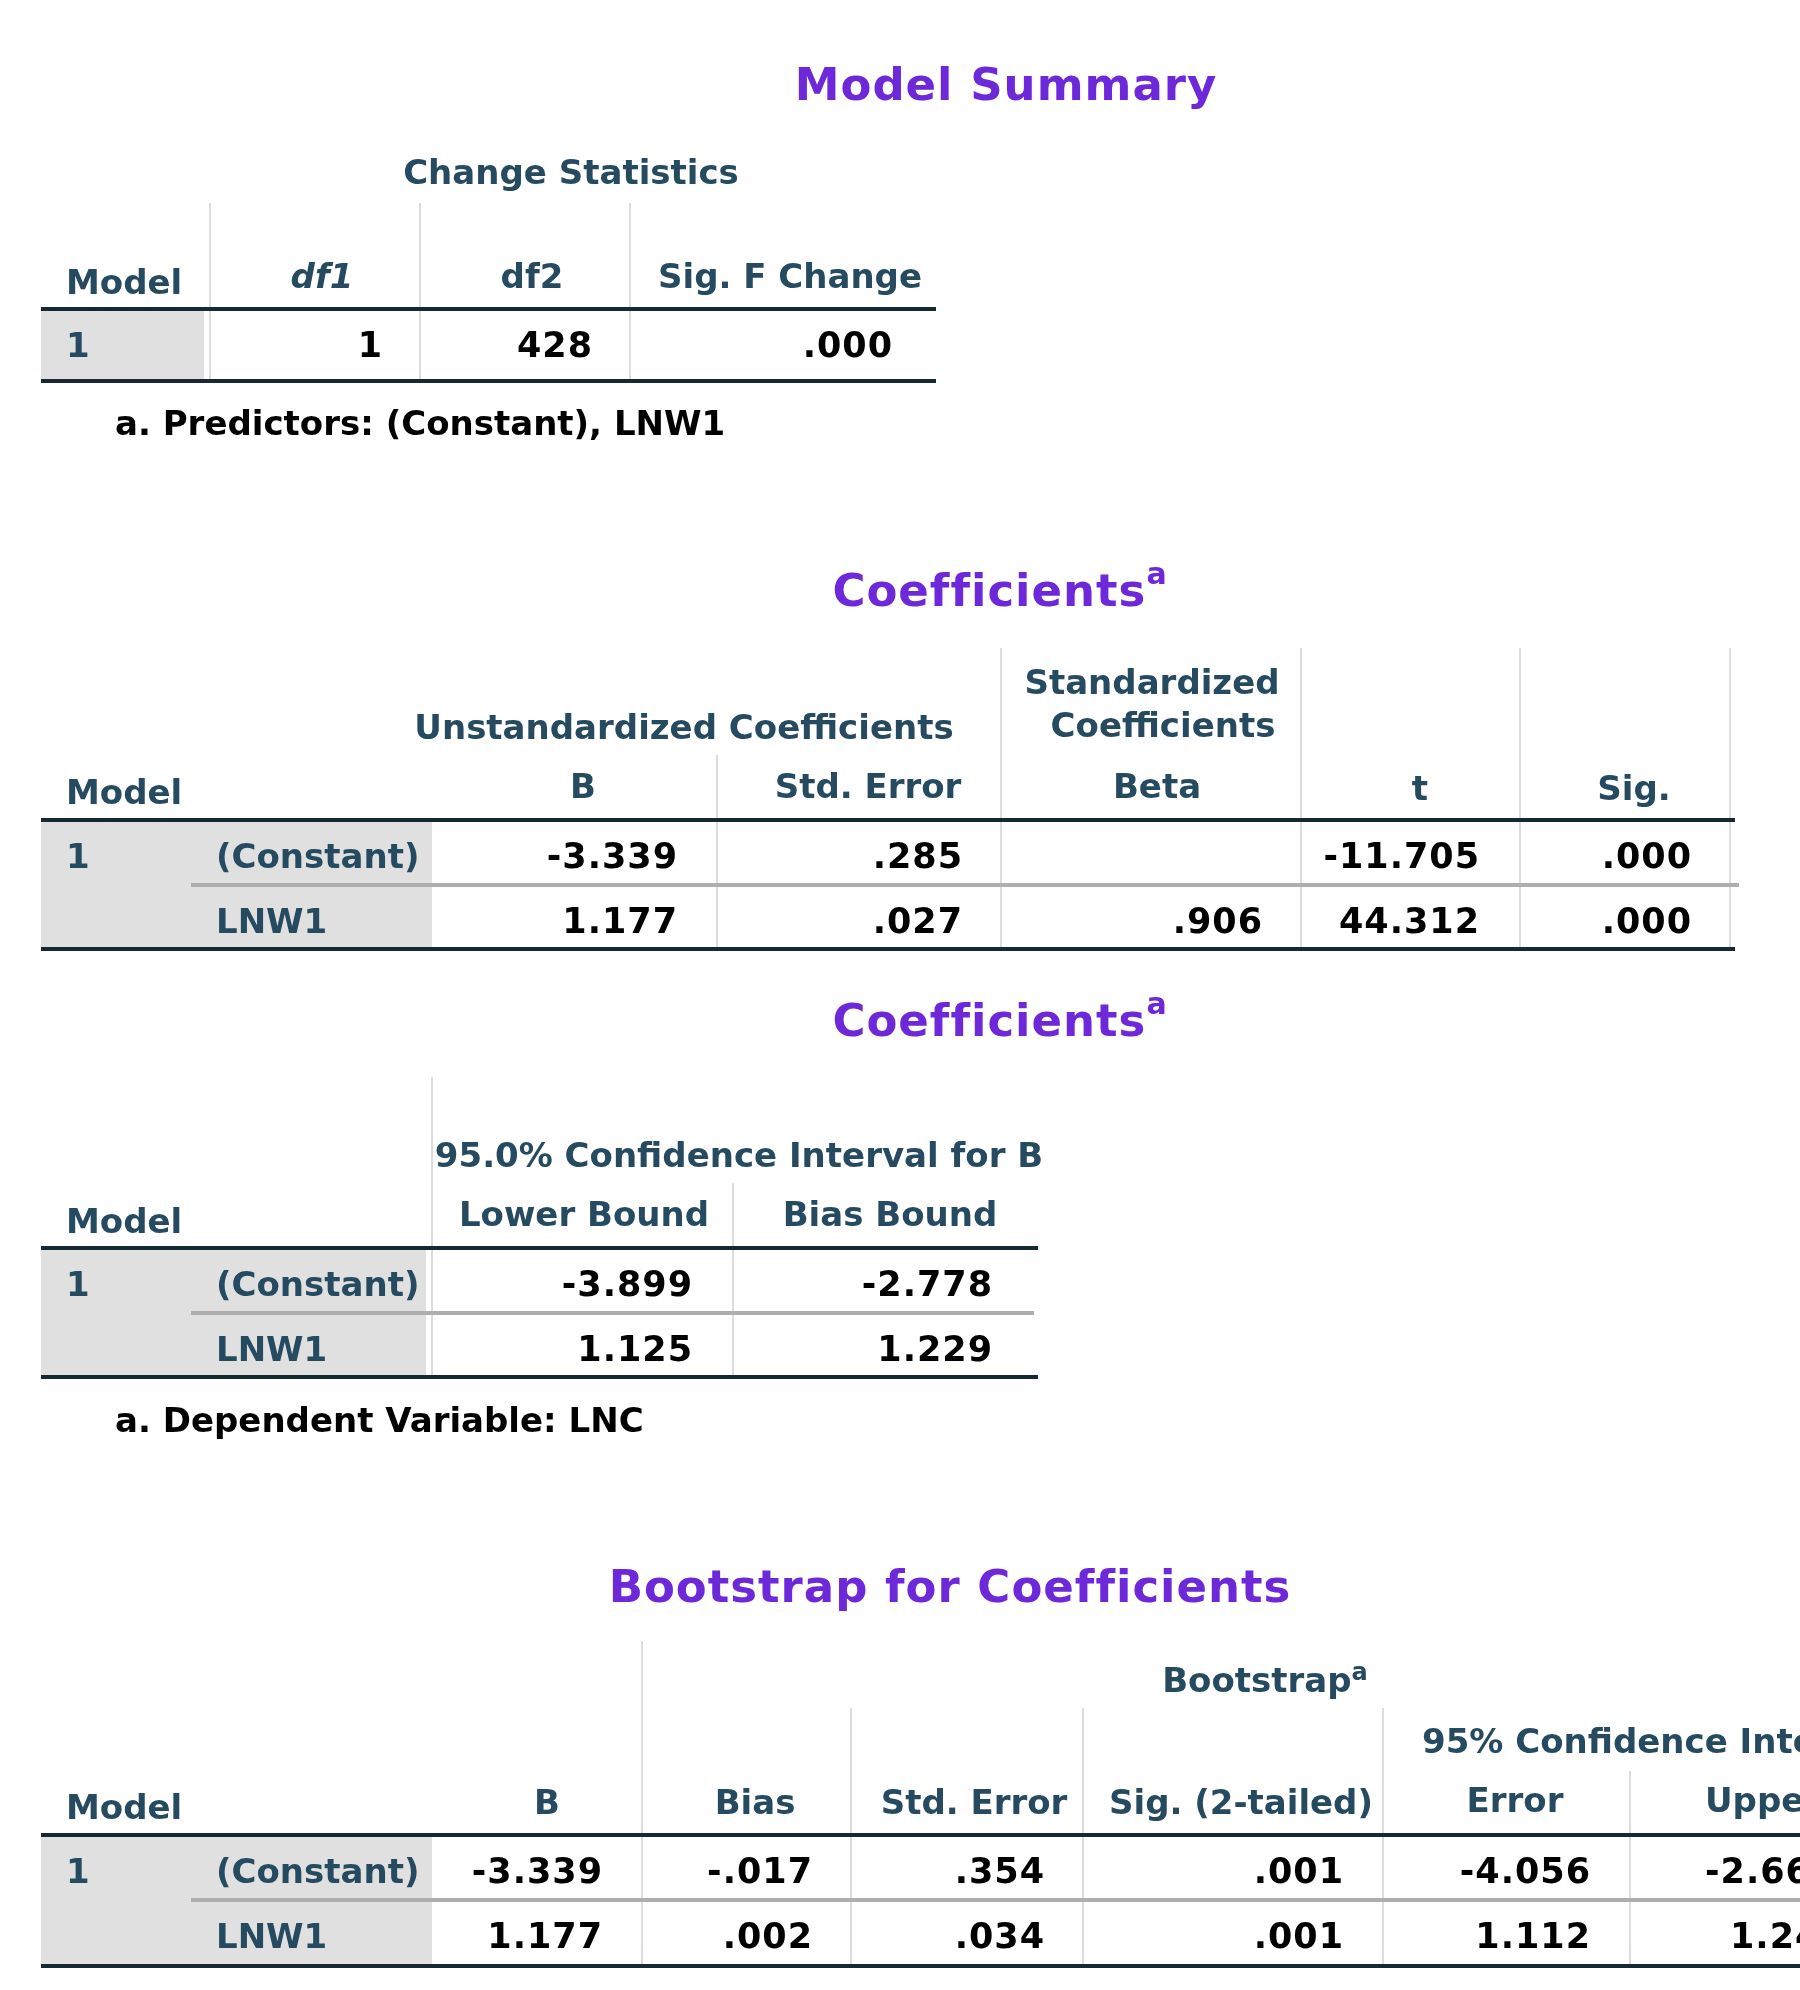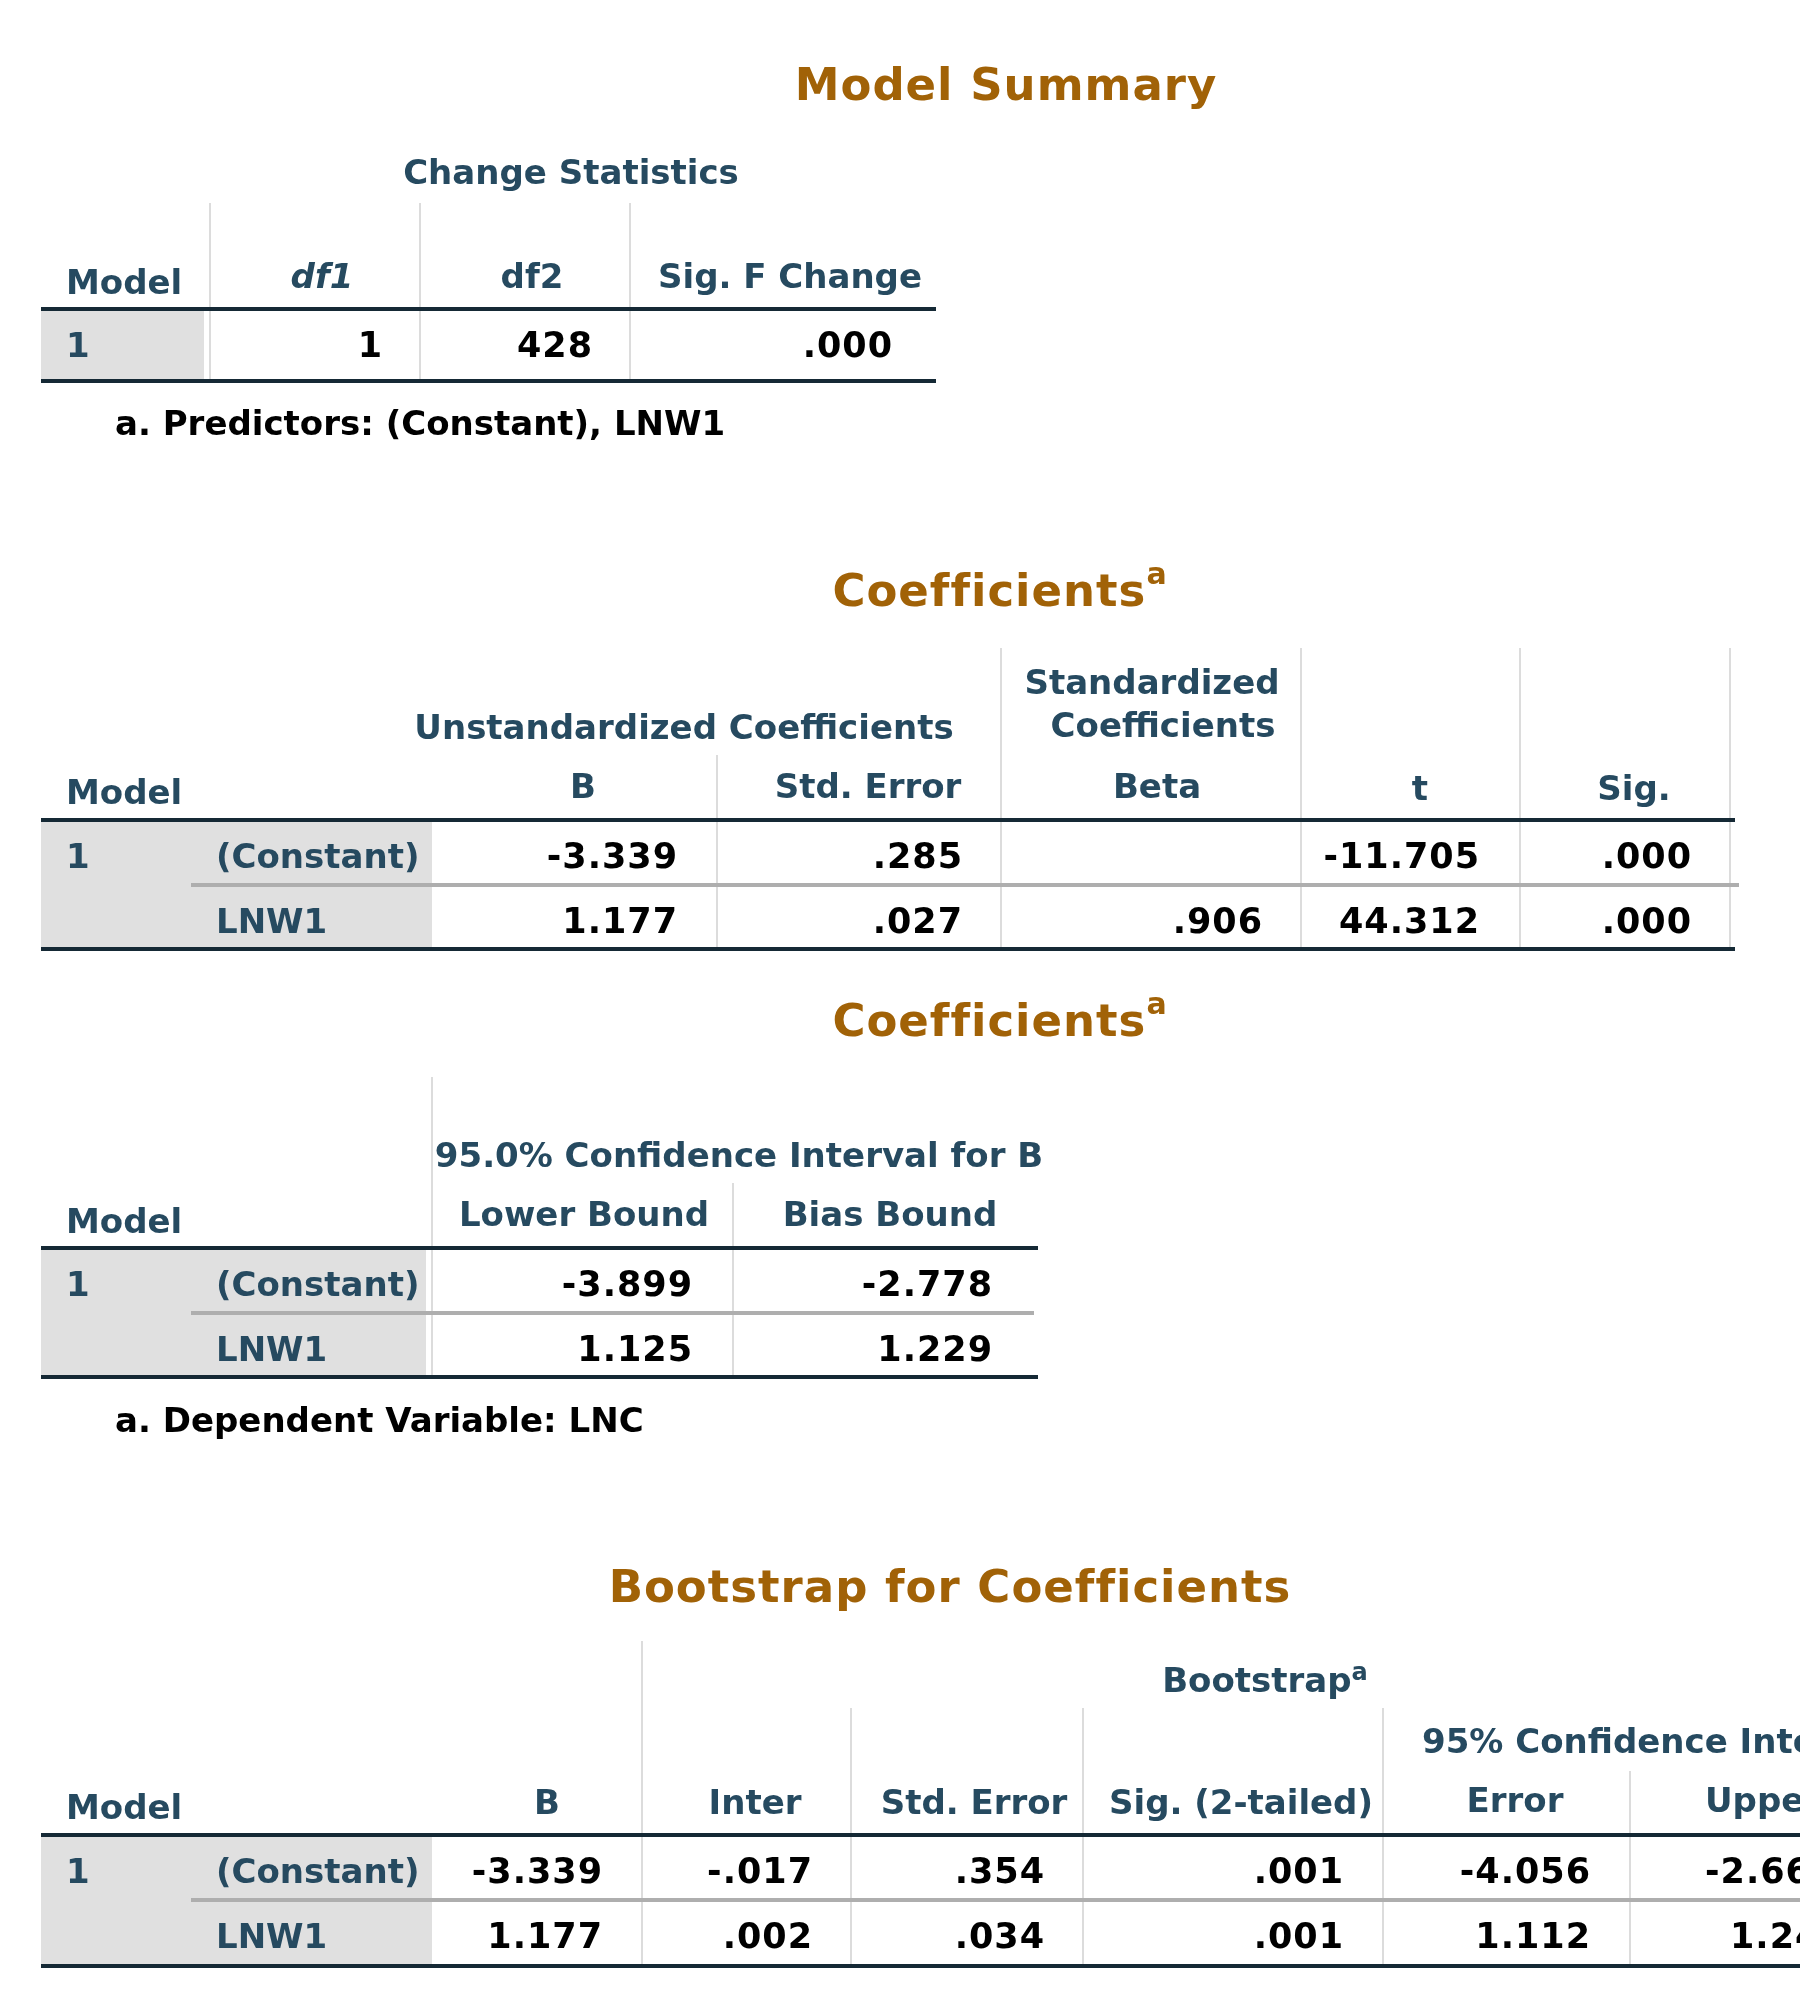--- a/index.html
+++ b/index.html
@@ -1,19 +1,19 @@
 <!DOCTYPE html>
 <html><head>
 <meta charset="utf-8">
 <style>
   html, body { margin:0; padding:0; background:#ffffff; }
   body { width:1800px; height:1990px; position:relative; overflow:hidden;
          font-family:"DejaVu Sans", "Liberation Sans", sans-serif; font-weight:bold; }
   .abs { position:absolute; white-space:nowrap; }
-  .title { font-size:45px; color:#a16207; letter-spacing:1px; }
+  .title { font-size:45px; color:#6d28d9; letter-spacing:1px; }
   .title sup { font-size:30px; position:relative; top:-6px; }
   .hdr { color:#264A60; font-size:34px; }
   .hdr sup { font-size:24px; }
   .val { color:#000; font-size:35px; letter-spacing:1px; }
   .foot { color:#000; font-size:34px; }
   .vline { position:absolute; width:2px; background:#DCDCDC; }
   .hrule { position:absolute; height:4px; background:#152935; }
   .divider { position:absolute; height:4px; background:#AEAEAE; }
   .gray { position:absolute; background:#E0E0E0; }
   .c { transform:translateX(-50%); }
@@ -137,21 +137,21 @@
   <div class="vline" style="left:850px; top:1708px; height:259px;"></div>
   <div class="vline" style="left:1082px; top:1708px; height:259px;"></div>
   <div class="vline" style="left:1382px; top:1708px; height:259px;"></div>
   <div class="vline" style="left:1629px; top:1771px; height:196px;"></div>
 
   <div class="abs hdr c" style="left:1265px; top:1658px;"><span>Bootstrap</span><sup>a</sup></div>
   <div class="abs hdr" style="left:1422px; top:1721px;">95% Confidence Inter</div>
 
   <div class="abs hdr" style="left:66px; top:1787px;">Model</div>
   <div class="abs hdr c" style="left:547px; top:1782px;">B</div>
-  <div class="abs hdr c" style="left:755px; top:1782px;">Inter</div>
+  <div class="abs hdr c" style="left:755px; top:1782px;">Bias</div>
   <div class="abs hdr c" style="left:974px; top:1782px;">Std. Error</div>
   <div class="abs hdr c" style="left:1241px; top:1782px;">Sig. (2-tailed)</div>
   <div class="abs hdr c" style="left:1515px; top:1780px;">Error</div>
   <div class="abs hdr" style="left:1705px; top:1780px;">Uppe</div>
 
   <div class="hrule" style="left:41px; top:1833px; width:1759px;"></div>
 
   <div>
     <div class="abs hdr" style="left:66px; top:1851px;">1</div>
     <div class="abs hdr" style="left:216px; top:1851px;">(Constant)</div>

